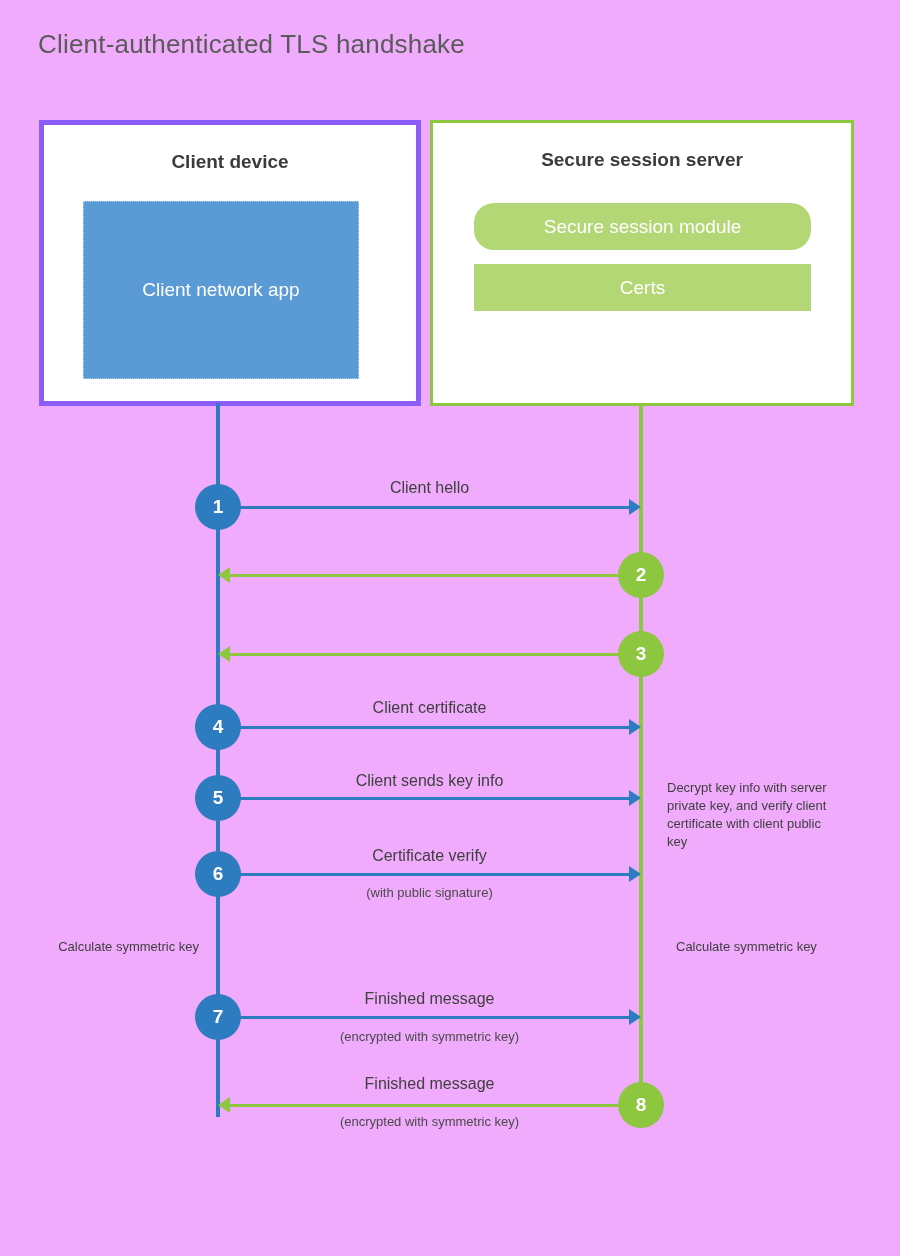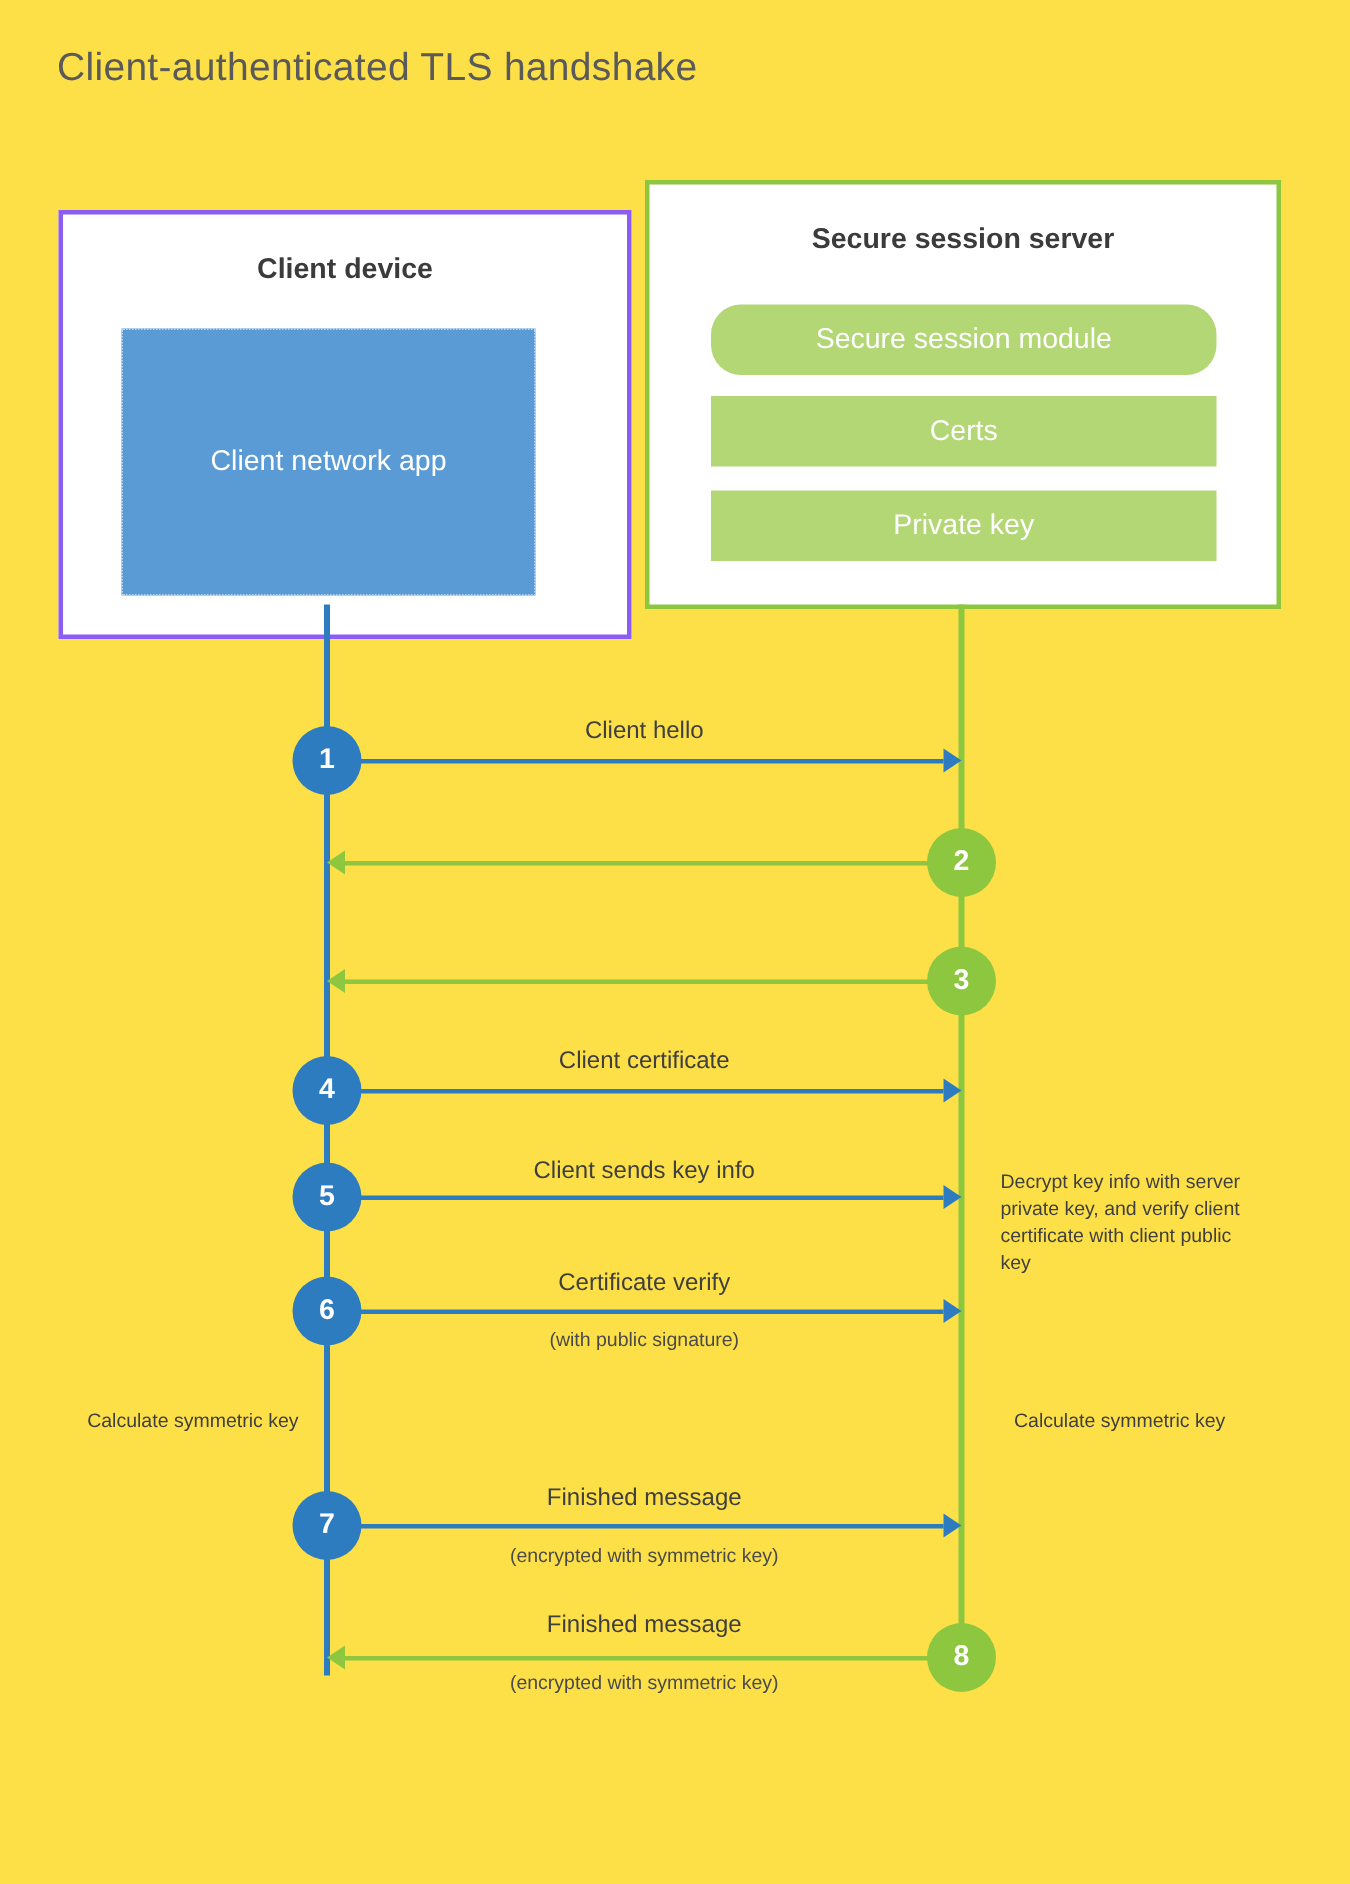--- a/index.html
+++ b/index.html
@@ -8,21 +8,21 @@
     background: #ffffff;
   }
   body {
     font-family: "Liberation Sans", sans-serif;
     color: #3f3f3f;
   }
   #canvas {
     position: relative;
     width: 900px;
     height: 1256px;
-    background: #fde047;
+    background: #f0abfc;
     overflow: hidden;
   }
 
   
   .page-title {
     position: absolute;
     left: 38px;
     top: 29px;
     font-size: 26px;
     font-weight: 300;
@@ -35,22 +35,21 @@
   .party-box {
     position: absolute;
     background: #ffffff;
     box-sizing: border-box;
   }
   #client-box {
     left: 39px;
     top: 120px;
     width: 382px;
     height: 286px;
-    border: 3px solid #8b5cf6;
-    margin-top: 20px;
+    border: 5px solid #8b5cf6;
   }
   #server-box {
     left: 430px;
     top: 120px;
     width: 424px;
     height: 286px;
     border: 3px solid #8DC63F;
   }
   .party-title {
     position: absolute;
@@ -191,21 +190,20 @@
 
   <div class="party-box" id="client-box">
     <div class="party-title">Client device</div>
     <div id="client-app">Client network app</div>
   </div>
 
   <div class="party-box" id="server-box">
     <div class="party-title">Secure session server</div>
     <div class="server-bar b0">Secure session module</div>
     <div class="server-bar b1">Certs</div>
-    <div class="server-bar b2">Private key</div>
   </div>
 
   <div class="lifeline" id="client-lifeline"></div>
   <div class="lifeline" id="server-lifeline"></div>
 
   <div class="msg-label" style="left:218px; top:479px; width:423px;">Client hello</div>
   <div class="arrow-line blue" style="left:218px; top:506px; width:411px;"></div>
   <div class="arrow-head right blue" style="left:629px; top:499px;"></div>
   <div class="step-badge blue" style="left:195px; top:484px;">1</div>
 

